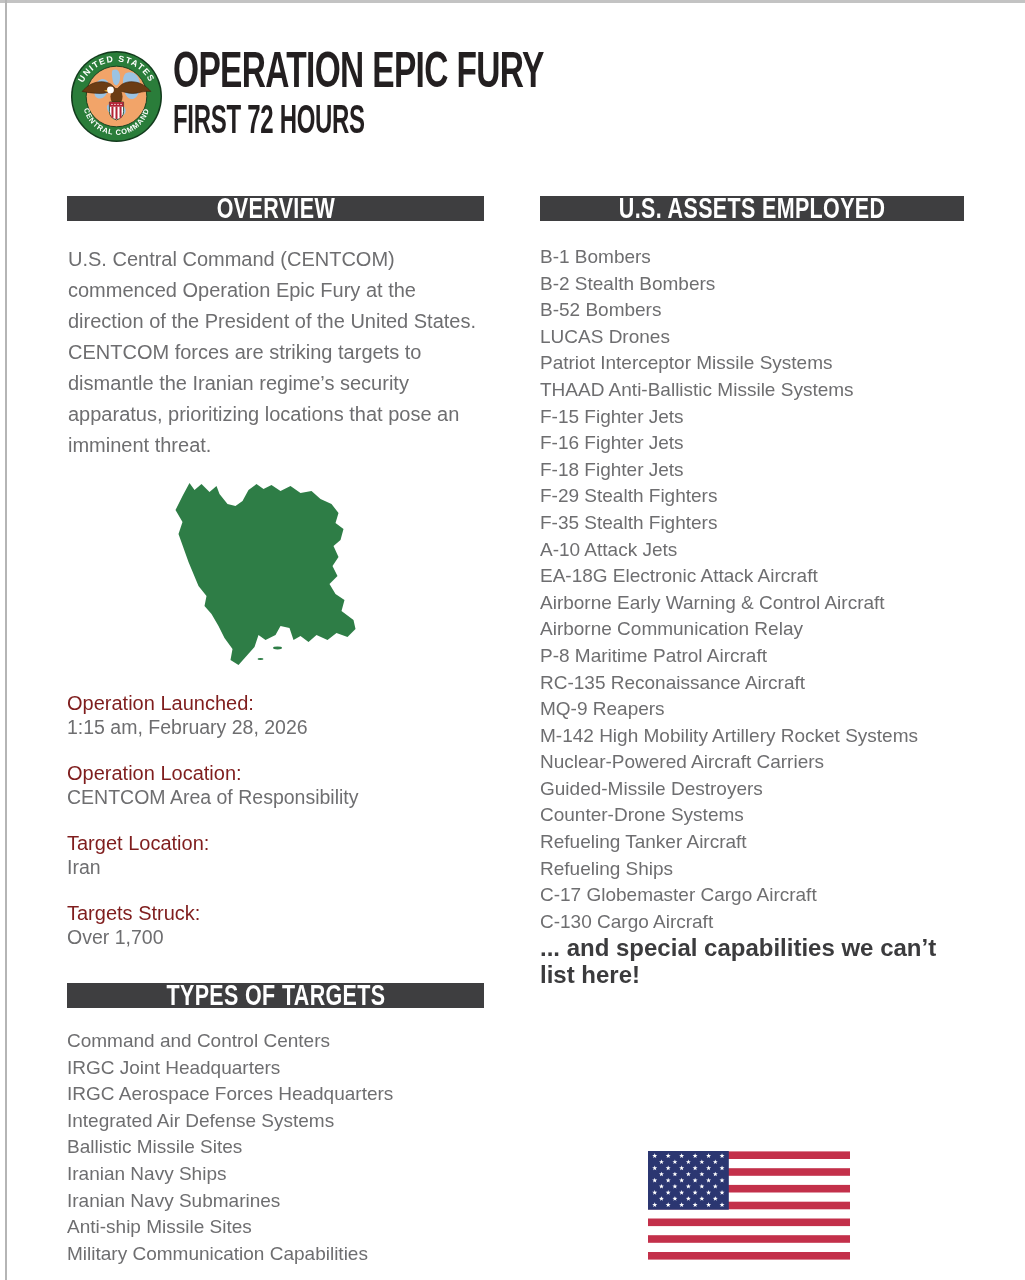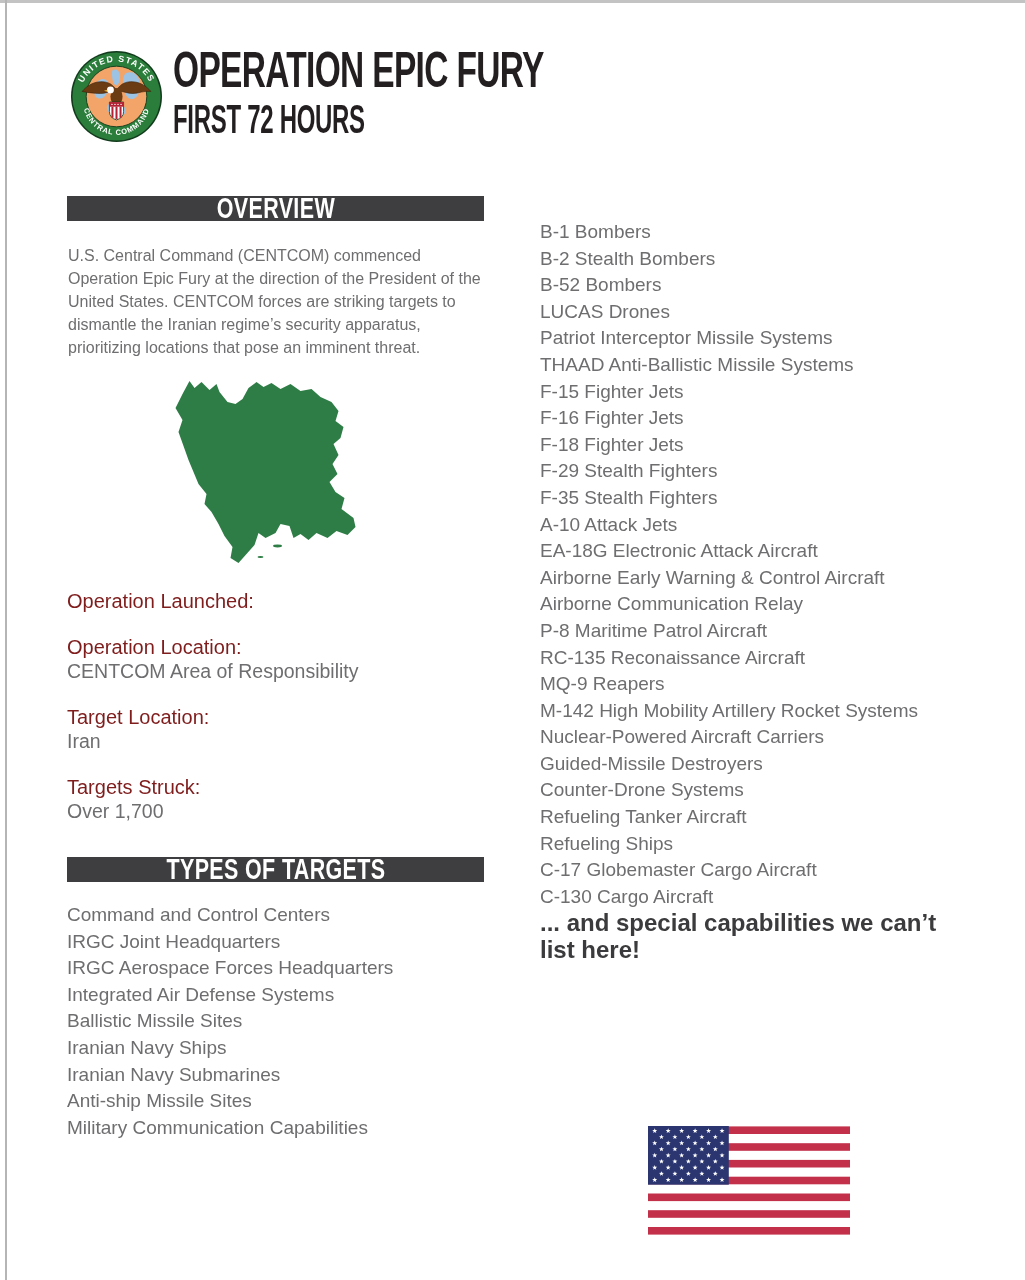--- a/index.html
+++ b/index.html
@@ -32,21 +32,21 @@
   .bar{
     height:25px;background:#3e3e40;color:#ffffff;text-align:center;
     display:flex;align-items:center;justify-content:center;
   }
   .bar span{
     display:inline-block;transform:scaleX(0.74);transform-origin:center;
     font-size:29px;font-weight:bold;letter-spacing:0.5px;white-space:nowrap;
   }
 
   .overview-text{
-    margin:23px 0 0 1px;font-size:16px;line-height:23px;color:#6e6e70;
+    margin:23px 0 0 1px;font-size:20px;line-height:31px;color:#6e6e70;
   }
 
   .map-fig{margin:16px 0 0 92px;width:213px;height:196px;}
 
   .facts{margin-top:14px;}
   .fact{margin-bottom:22px;}
   .fact-label{font-size:20px;line-height:24px;font-weight:normal;color:#7f1d1d;}
   .fact-value{font-size:19.5px;line-height:24px;color:#6e6e70;}
 
   .bar.targets{margin-top:34px;}
@@ -138,20 +138,21 @@
          L149,165 L141,159 L134,163 L130,151 L121,149 L116,158 L106,163 L99,158
          L95,170 L87,179 L79,188 L71,183 L73,172 L65,161 L59,149 L52,137 L45,129
          L47,119 L39,109 L34,97 L29,85 L24,71 L19,57 L23,45 L16,33 L23,19 Z"></path>
     <ellipse cx="118" cy="171" rx="4.5" ry="1.4" fill="#2e7d46"></ellipse>
     <ellipse cx="101" cy="182" rx="3" ry="1" fill="#2e7d46"></ellipse>
   </svg>
 
   <div class="facts">
       <div class="fact">
       <div class="fact-label">Operation Launched:</div>
+      <div class="fact-value">1:15 am, February 28, 2026</div>
     </div>
       <div class="fact">
       <div class="fact-label">Operation Location:</div>
       <div class="fact-value">CENTCOM Area of Responsibility</div>
     </div>
       <div class="fact">
       <div class="fact-label">Target Location:</div>
       <div class="fact-value">Iran</div>
     </div>
       <div class="fact">
@@ -173,20 +174,23 @@
       <li>Iranian Navy Ships</li>
       <li>Iranian Navy Submarines</li>
       <li>Anti-ship Missile Sites</li>
       <li>Military Communication Capabilities</li>
     </ul>
 
 </section>
 
 <section class="col-right">
 
+  <div class="bar">
+    <span>U.S. ASSETS EMPLOYED</span>
+  </div>
 
   <ul class="plain">
       <li>B-1 Bombers</li>
       <li>B-2 Stealth Bombers</li>
       <li>B-52 Bombers</li>
       <li>LUCAS Drones</li>
       <li>Patriot Interceptor Missile Systems</li>
       <li>THAAD Anti-Ballistic Missile Systems</li>
       <li>F-15 Fighter Jets</li>
       <li>F-16 Fighter Jets</li>

